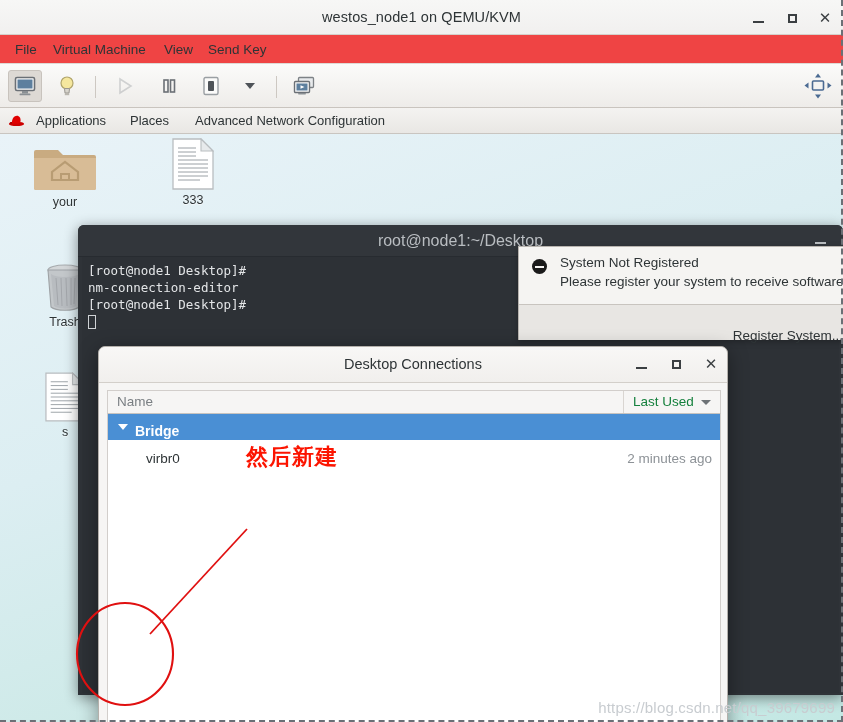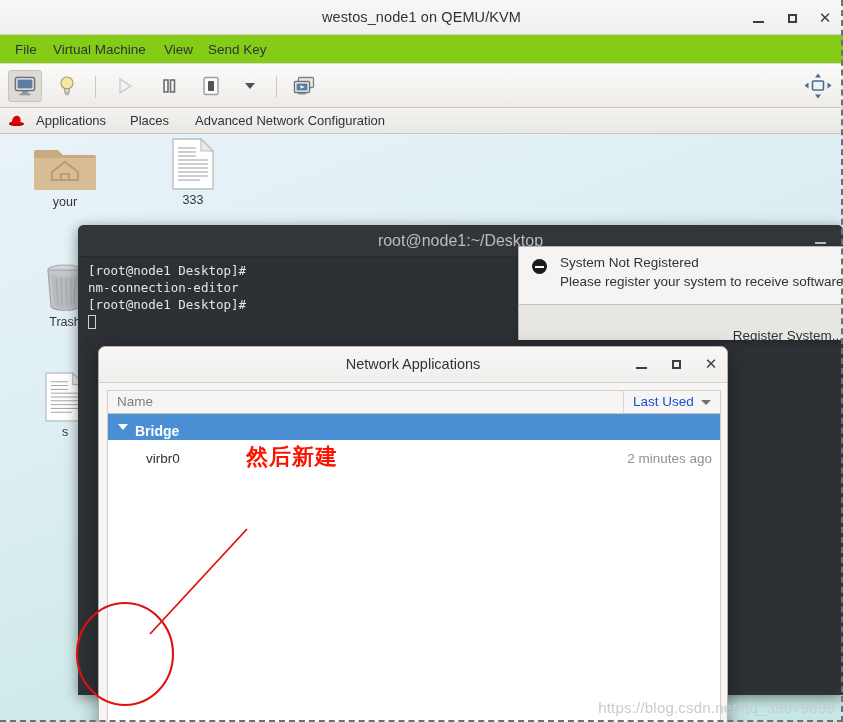--- a/index.html
+++ b/index.html
@@ -35,21 +35,21 @@
   }
   #vm-min  { left: 749px; }
   #vm-max  { left: 783px; }
   #vm-close{ left: 816px; }
   .glyph-min { display:block; width:11px; height:2px; background:#3b3f42; margin:12px auto 0; }
   .glyph-max { display:block; width:9px; height:9px; border:2px solid #3b3f42; margin:5px auto 0; }
 
   
   .vm-menubar {
     position: absolute; left: 0; top: 35px; width: 843px; height: 29px;
-    background: #84cc16;
+    background: #ef4444;
     border-bottom: 1px solid #dedad5;
   }
   .menu-item {
     position: absolute; top: 0; height: 29px;
     padding: 0 9px;
     font-size: 13.5px; color: #2e3436; line-height: 29px;
     cursor: pointer;
   }
 
   
@@ -207,21 +207,21 @@
     border: 1px solid #d2cecb;
     border-bottom: 1px solid #c7c3bf;
     display: flex;
   }
   .col-name {
     width: 516px; border-right: 1px solid #d9d5d1;
     font-size: 13.5px; color: #7a7f83; line-height: 22px; padding-left: 9px;
     cursor: pointer;
   }
   .col-last {
-    flex: 1; font-size: 13.5px; color: #1d4ed8; line-height: 22px;
+    flex: 1; font-size: 13.5px; color: #15803d; line-height: 22px;
     padding-left: 9px; position: relative; cursor: pointer;
   }
   .sort-arrow {
     position: absolute; right: 9px; top: 9px;
     width: 0; height: 0;
     border-left: 5px solid transparent; border-right: 5px solid transparent;
     border-top: 5px solid #6d7276;
   }
   #nc-rows {
     position: absolute; left: 0; top: 24px; width: 614px; height: 371px;
@@ -466,21 +466,21 @@
         <div id="notif-title">System Not Registered</div>
         <div id="notif-msg">Please register your system to receive software updates.</div>
       </div>
       <div id="notif-actions">
         <div id="register-btn">Register System...</div>
       </div>
     </div>
 
     <div id="nc-dialog">
       <div id="nc-titlebar">
-        <div id="nc-title">Network Applications</div>
+        <div id="nc-title">Desktop Connections</div>
         <div class="wbtn" id="nc-min">
             <i class="glyph-min"></i>
           </div>
         <div class="wbtn" id="nc-max">
             <i class="glyph-max"></i>
           </div>
         <div class="wbtn" id="nc-close">✕</div>
       </div>
 
       <div id="nc-list-wrap">

